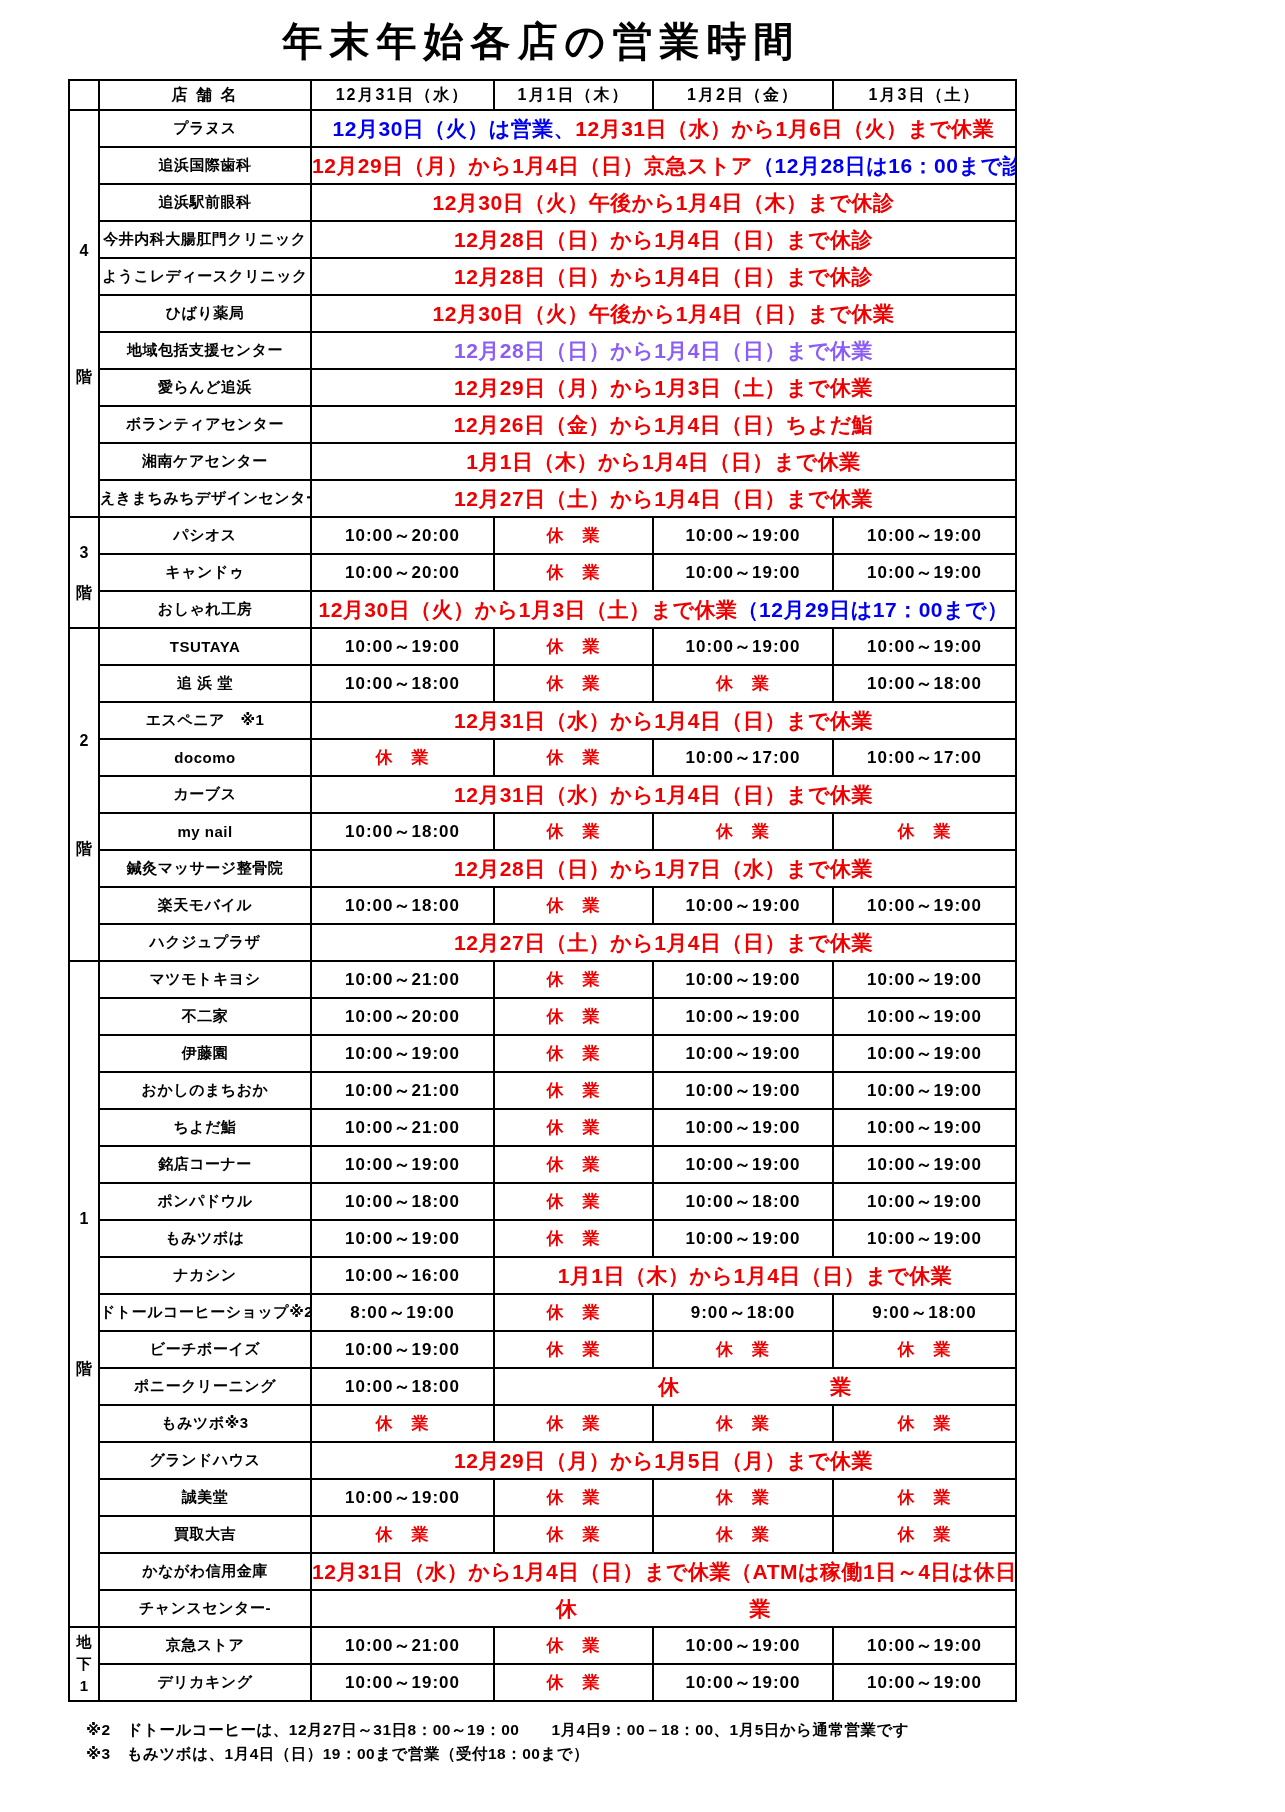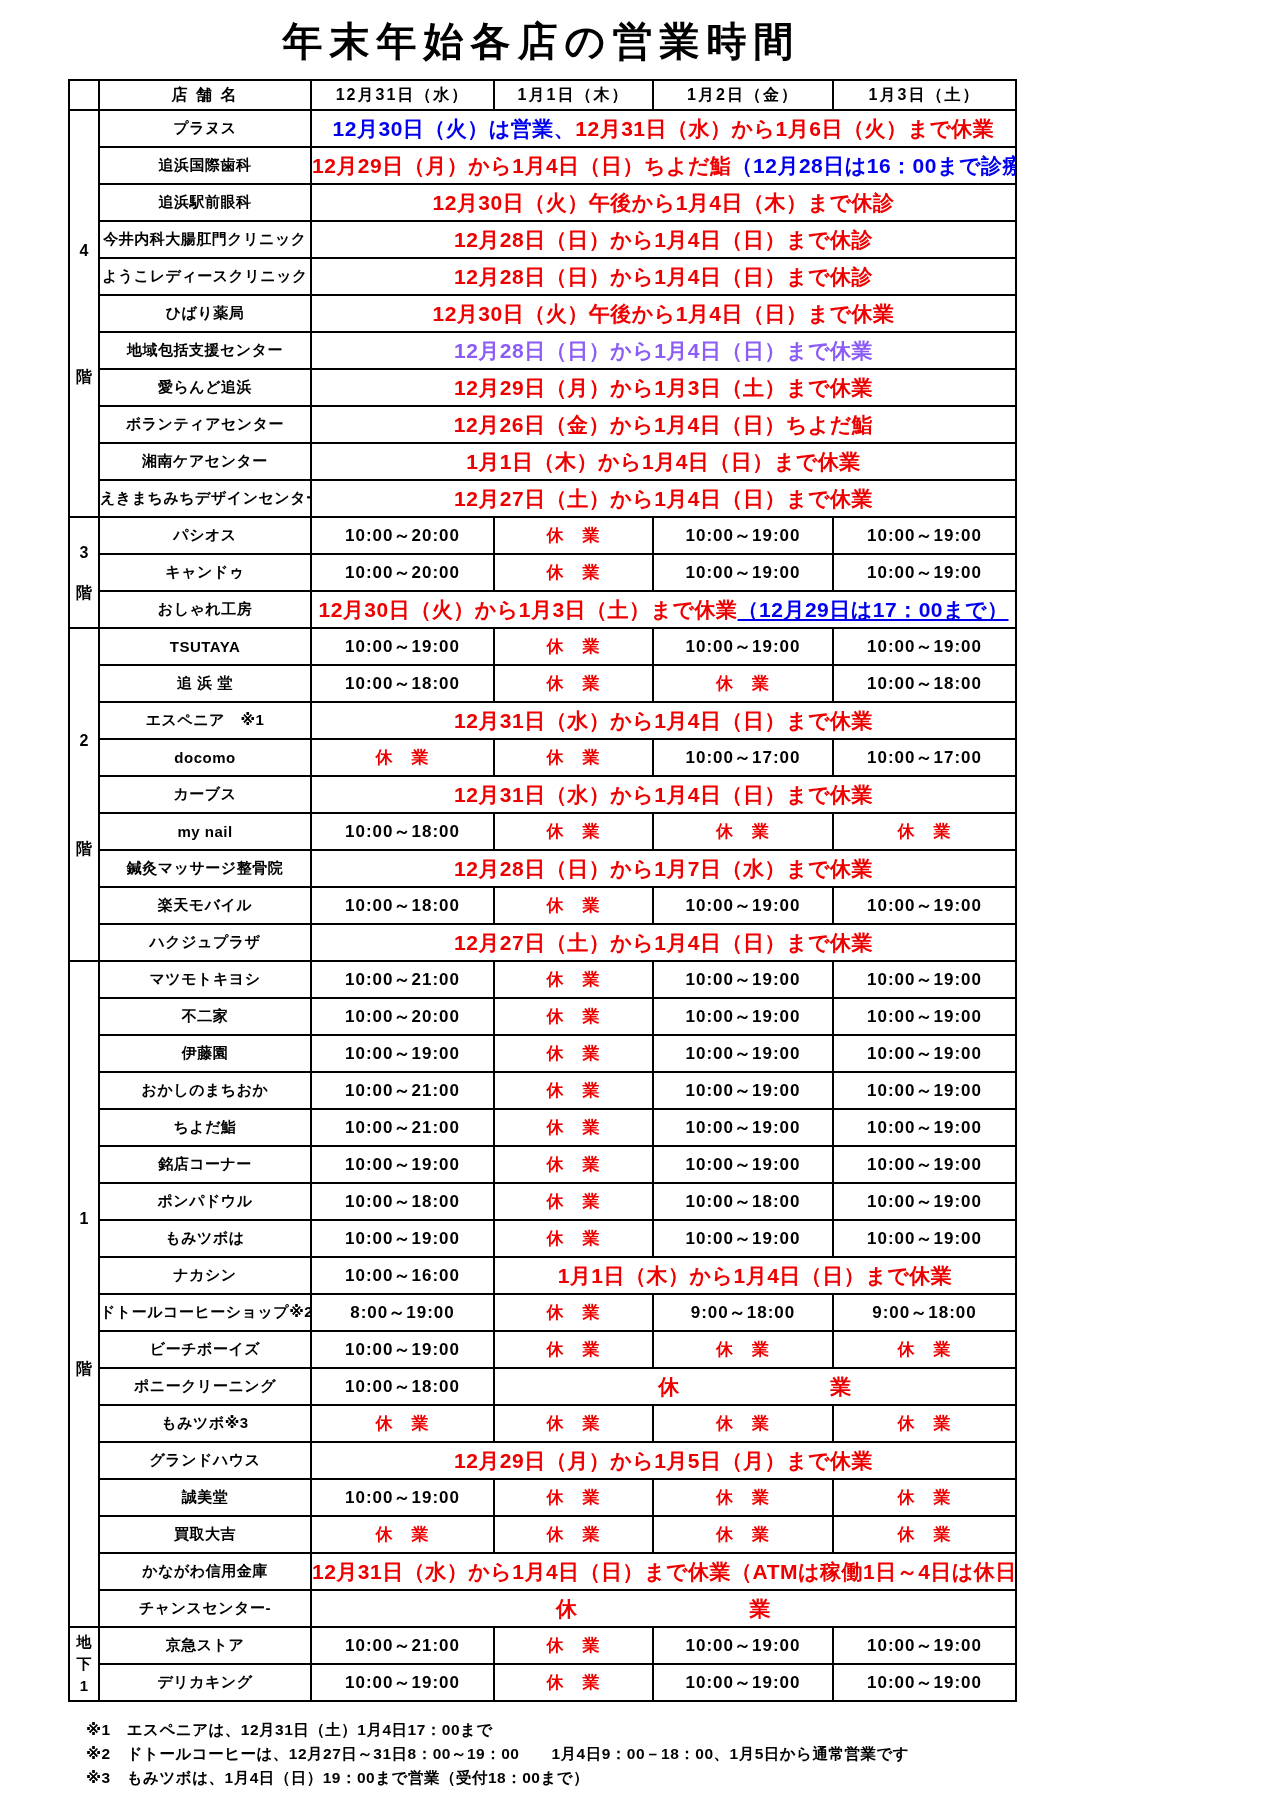--- a/index.html
+++ b/index.html
@@ -69,21 +69,21 @@
     </thead>
     <tbody>
         <tr class="data-row">
           <td class="floor-cell f0" rowspan="11">4
 階</td>
           <td class="store-cell">プラヌス</td>
           <td colspan="4" class="notice-cell"><span style="color: rgb(0, 0, 238);">12月30日（火）は営業、</span><span style="color: rgb(238, 0, 0);">12月31日（水）から1月6日（火）まで休業</span></td>
         </tr>
         <tr class="data-row">
           <td class="store-cell">追浜国際歯科</td>
-          <td colspan="4" class="notice-cell"><span style="color: rgb(238, 0, 0);">12月29日（月）から1月4日（日）ちよだ鮨</span><span style="color: rgb(0, 0, 238);">（12月28日は16：00まで診療）</span></td>
+          <td colspan="4" class="notice-cell"><span style="color: rgb(238, 0, 0);">12月29日（月）から1月4日（日）京急ストア</span><span style="color: rgb(0, 0, 238);">（12月28日は16：00まで診療）</span></td>
         </tr>
         <tr class="data-row">
           <td class="store-cell">追浜駅前眼科</td>
           <td colspan="4" class="notice-cell"><span style="color: rgb(238, 0, 0);">12月30日（火）午後から1月4日（木）まで休診</span></td>
         </tr>
         <tr class="data-row">
           <td class="store-cell">今井内科大腸肛門クリニック</td>
           <td colspan="4" class="notice-cell"><span style="color: rgb(238, 0, 0);">12月28日（日）から1月4日（日）まで休診</span></td>
         </tr>
         <tr class="data-row">
@@ -125,21 +125,21 @@
         </tr>
         <tr class="data-row">
           <td class="store-cell">キャンドゥ</td>
           <td class="time-cell"><span style="color: rgb(0, 0, 0);">10:00～20:00</span></td>
           <td class="time-cell"><span style="color: rgb(238, 0, 0);">休　業</span></td>
           <td class="time-cell"><span style="color: rgb(0, 0, 0);">10:00～19:00</span></td>
           <td class="time-cell"><span style="color: rgb(0, 0, 0);">10:00～19:00</span></td>
         </tr>
         <tr class="data-row">
           <td class="store-cell">おしゃれ工房</td>
-          <td colspan="4" class="notice-cell"><span style="color: rgb(238, 0, 0);">12月30日（火）から1月3日（土）まで休業</span><span style="color: rgb(0, 0, 238); text-decoration: underline;">（12月29日は17：00まで）</span></td>
+          <td colspan="4" class="notice-cell"><span style="color: rgb(238, 0, 0);">12月30日（火）から1月3日（土）まで休業</span><span style="color: rgb(0, 0, 238);">（12月29日は17：00まで）</span></td>
         </tr>
         <tr class="data-row">
           <td class="floor-cell f2" rowspan="9">2
 階</td>
           <td class="store-cell">TSUTAYA</td>
           <td class="time-cell"><span style="color: rgb(0, 0, 0);">10:00～19:00</span></td>
           <td class="time-cell"><span style="color: rgb(238, 0, 0);">休　業</span></td>
           <td class="time-cell"><span style="color: rgb(0, 0, 0);">10:00～19:00</span></td>
           <td class="time-cell"><span style="color: rgb(0, 0, 0);">10:00～19:00</span></td>
         </tr>
@@ -316,18 +316,17 @@
           <td class="store-cell">デリカキング</td>
           <td class="time-cell"><span style="color: rgb(0, 0, 0);">10:00～19:00</span></td>
           <td class="time-cell"><span style="color: rgb(238, 0, 0);">休　業</span></td>
           <td class="time-cell"><span style="color: rgb(0, 0, 0);">10:00～19:00</span></td>
           <td class="time-cell"><span style="color: rgb(0, 0, 0);">10:00～19:00</span></td>
         </tr>
       </tbody>
   </table>
 
   <div class="footnotes">
-    <div>※1　エスペニアは、12月31日（土）1月4日17：00まで</div>
     <div>※2　ドトールコーヒーは、12月27日～31日8：00～19：00　　1月4日9：00－18：00、1月5日から通常営業です</div>
     <div>※3　もみツボは、1月4日（日）19：00まで営業（受付18：00まで）</div>
   </div>
 
 </div>
 
 </body></html>

